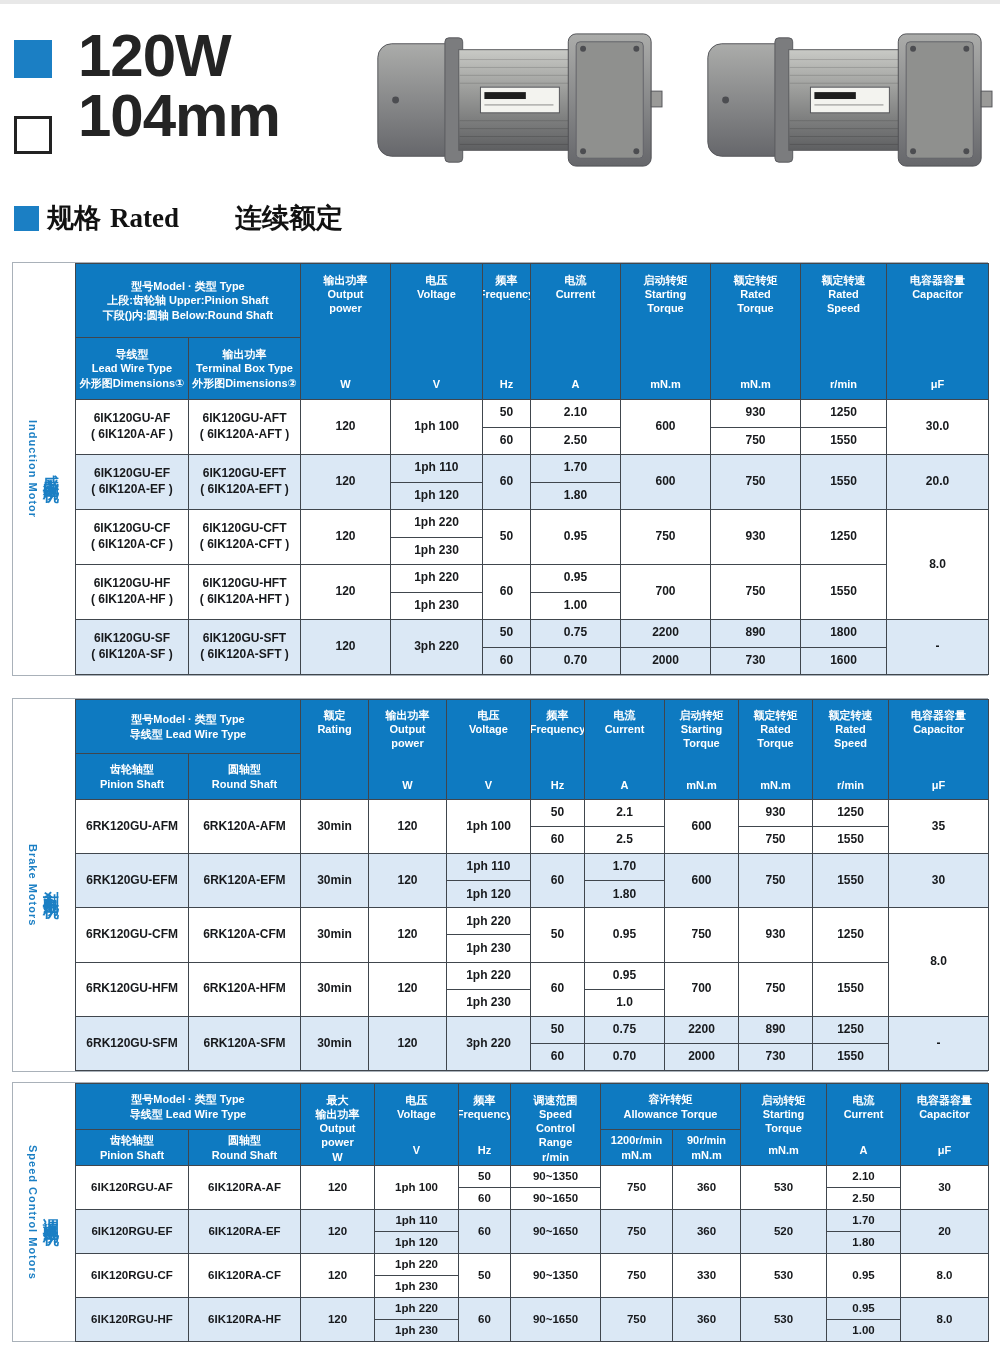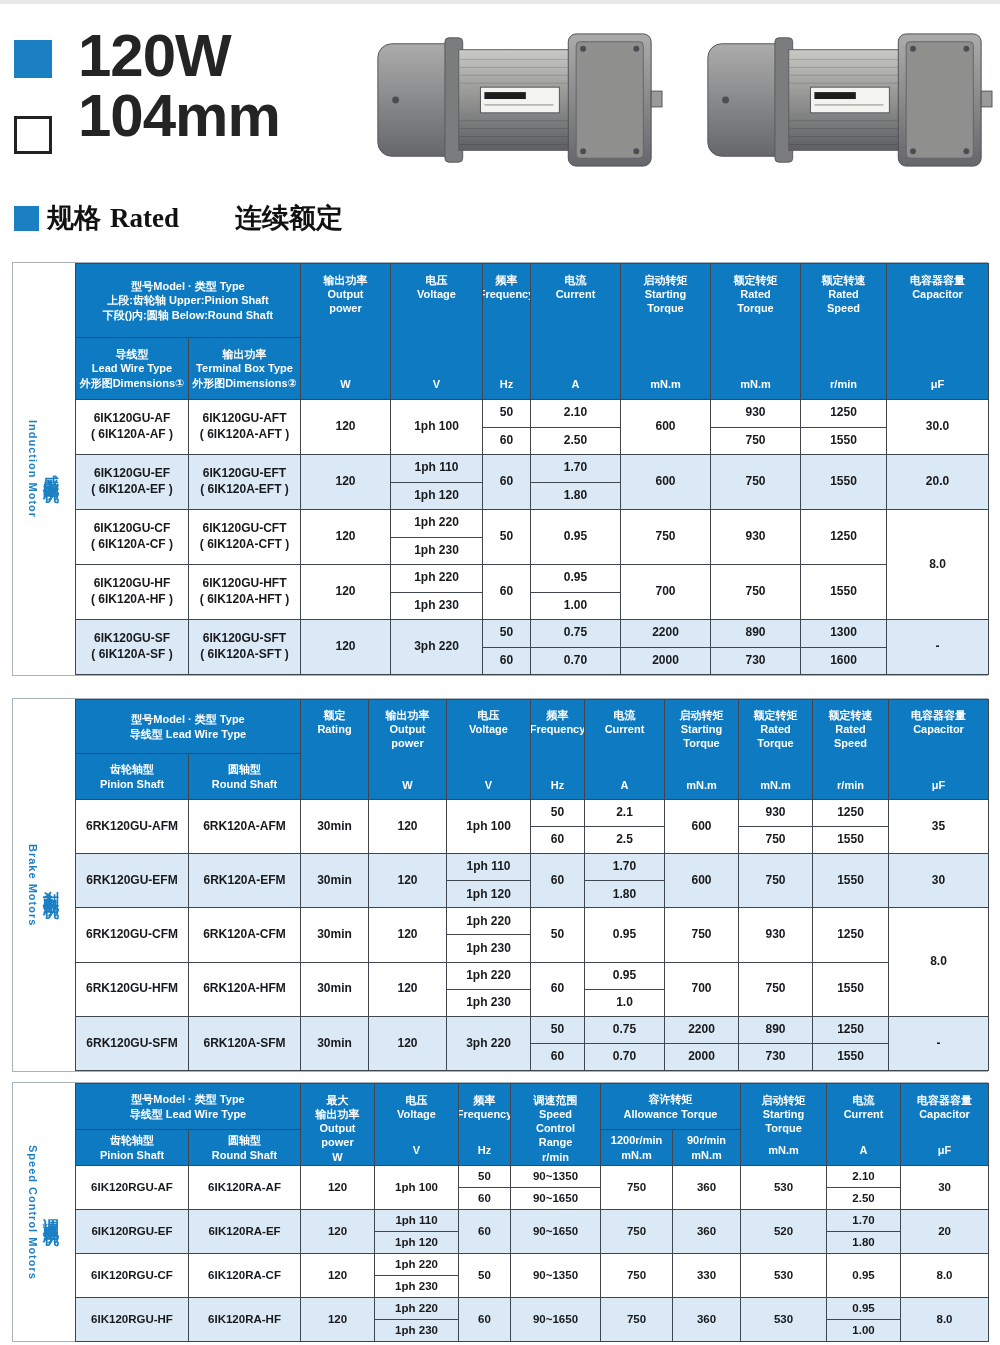--- a/index.html
+++ b/index.html
@@ -274,21 +274,21 @@
               <td rowspan="2">6IK120GU-SF
 ( 6IK120A-SF )</td>
               <td rowspan="2">6IK120GU-SFT
 ( 6IK120A-SFT )</td>
               <td rowspan="2">120</td>
               <td rowspan="2">3ph 220</td>
               <td>50</td>
               <td>0.75</td>
               <td>2200</td>
               <td>890</td>
-              <td>1300</td>
+              <td>1800</td>
               <td rowspan="2">-</td>
             </tr>
             <tr class="tint">
               <td>60</td>
               <td>0.70</td>
               <td>2000</td>
               <td>730</td>
               <td>1600</td>
             </tr>
           </tbody>

